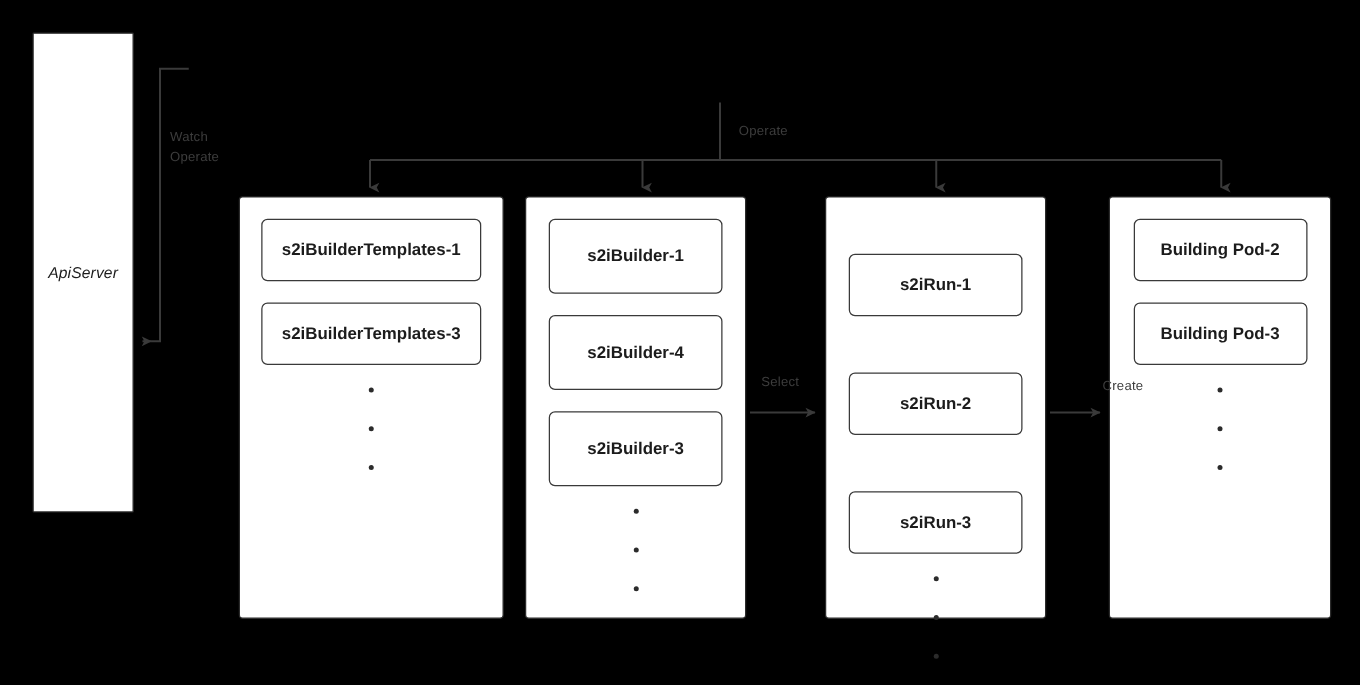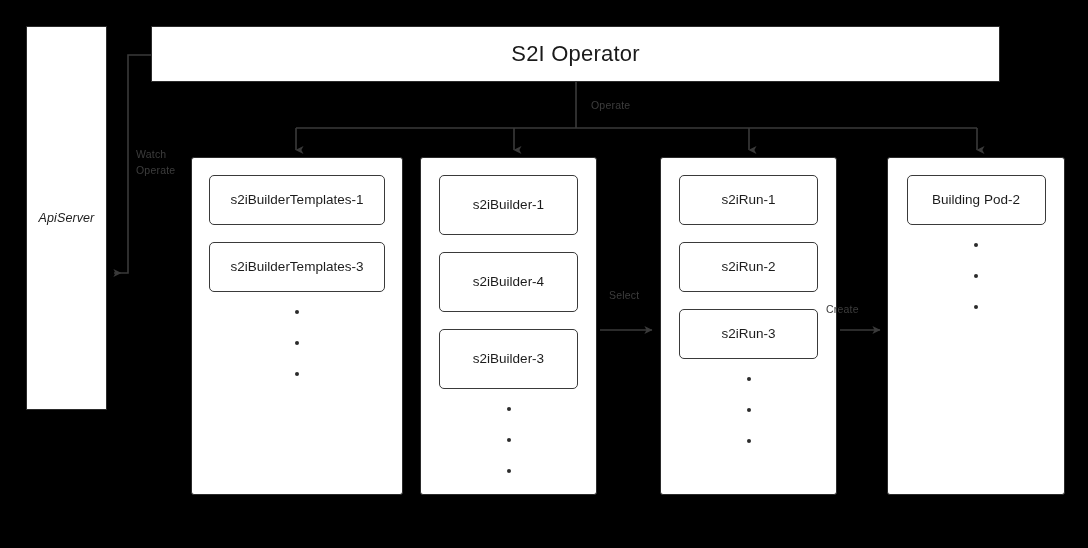--- a/index.html
+++ b/index.html
@@ -92,24 +92,25 @@
     border-radius: 5px;
     box-sizing: border-box;
     display: flex;
     align-items: center;
     justify-content: center;
     text-align: center;
     font-size: 13.5px;
     color: #1c1c1c;
     line-height: 1.35;
     padding: 2px 6px;
+    font-weight: bold;
   }
   .col-1 .item { width: 176px; height: 50px; }
   .col-2 .item { width: 139px; height: 60px; }
-  .col-3 .item { width: 139px; height: 50px; }
+  .col-3 .item { width: 139px; height: 50px; margin-top: 28px; }
   .col-4 .item { width: 139px; height: 50px; }
 
   
   .ellipsis {
     margin-top: 18px;
     display: flex;
     flex-direction: column;
     align-items: center;
     gap: 27px;
   }
@@ -133,24 +134,24 @@
 
   
   .edge-label {
     position: absolute;
     color: #3d3d3d;
     font-size: 10.5px;
     letter-spacing: .2px;
     white-space: pre;
     line-height: 1.5;
   }
-  .lbl-watch   { left: 136px; top: 103px; margin-top: 44px; }
+  .lbl-watch   { left: 136px; top: 103px; }
   .lbl-operate { left: 591px; top: 98px;  }
-  .lbl-select  { left: 609px; top: 288px; }
-  .lbl-create  { left: 826px; top: 302px; }
+  .lbl-select  { left: 609px; top: 299px; }
+  .lbl-create  { left: 882px; top: 302px; }
 </style>
 </head>
 <body>
 
 <div id="canvas">
 
   <svg id="wires" viewBox="0 0 1088 548" width="1088" height="548">
     <defs>
       <marker id="arrow-down" markerWidth="9" markerHeight="9" refX="4.5" refY="8" orient="auto" markerUnits="userSpaceOnUse">
         <path d="M0.6,0.5 L4.5,8.6 L8.4,0.5 L4.5,2.6 Z" fill="#3a3a3a"></path>
@@ -179,23 +180,20 @@
       <path d="M600,330 L652,330" marker-end="url(#arrow-right)"></path>
 
       <path d="M840,330 L880,330" marker-end="url(#arrow-right)"></path>
     </g>
   </svg>
 
   <div class="panel apiserver">
     <div class="apiserver-label">ApiServer</div>
   </div>
 
-  <div class="panel operator">
-    <div class="operator-title">S2I Operator</div>
-  </div>
 
   <div class="panel column col-1">
     <div class="items">
       <div class="item">s2iBuilderTemplates-1</div>
       <div class="item">s2iBuilderTemplates-3</div>
     </div>
     <div class="ellipsis">
       <span></span>
       <span></span>
       <span></span>
@@ -224,20 +222,21 @@
     <div class="ellipsis">
       <span></span>
       <span></span>
       <span></span>
     </div>
   </div>
 
   <div class="panel column col-4">
     <div class="items">
       <div class="item">Building Pod-2</div>
+      <div class="item">Building Pod-3</div>
     </div>
     <div class="ellipsis">
       <span></span>
       <span></span>
       <span></span>
     </div>
   </div>
 
   <div class="edge-label lbl-watch"><span>Watch</span><br><span>Operate</span></div>
 

